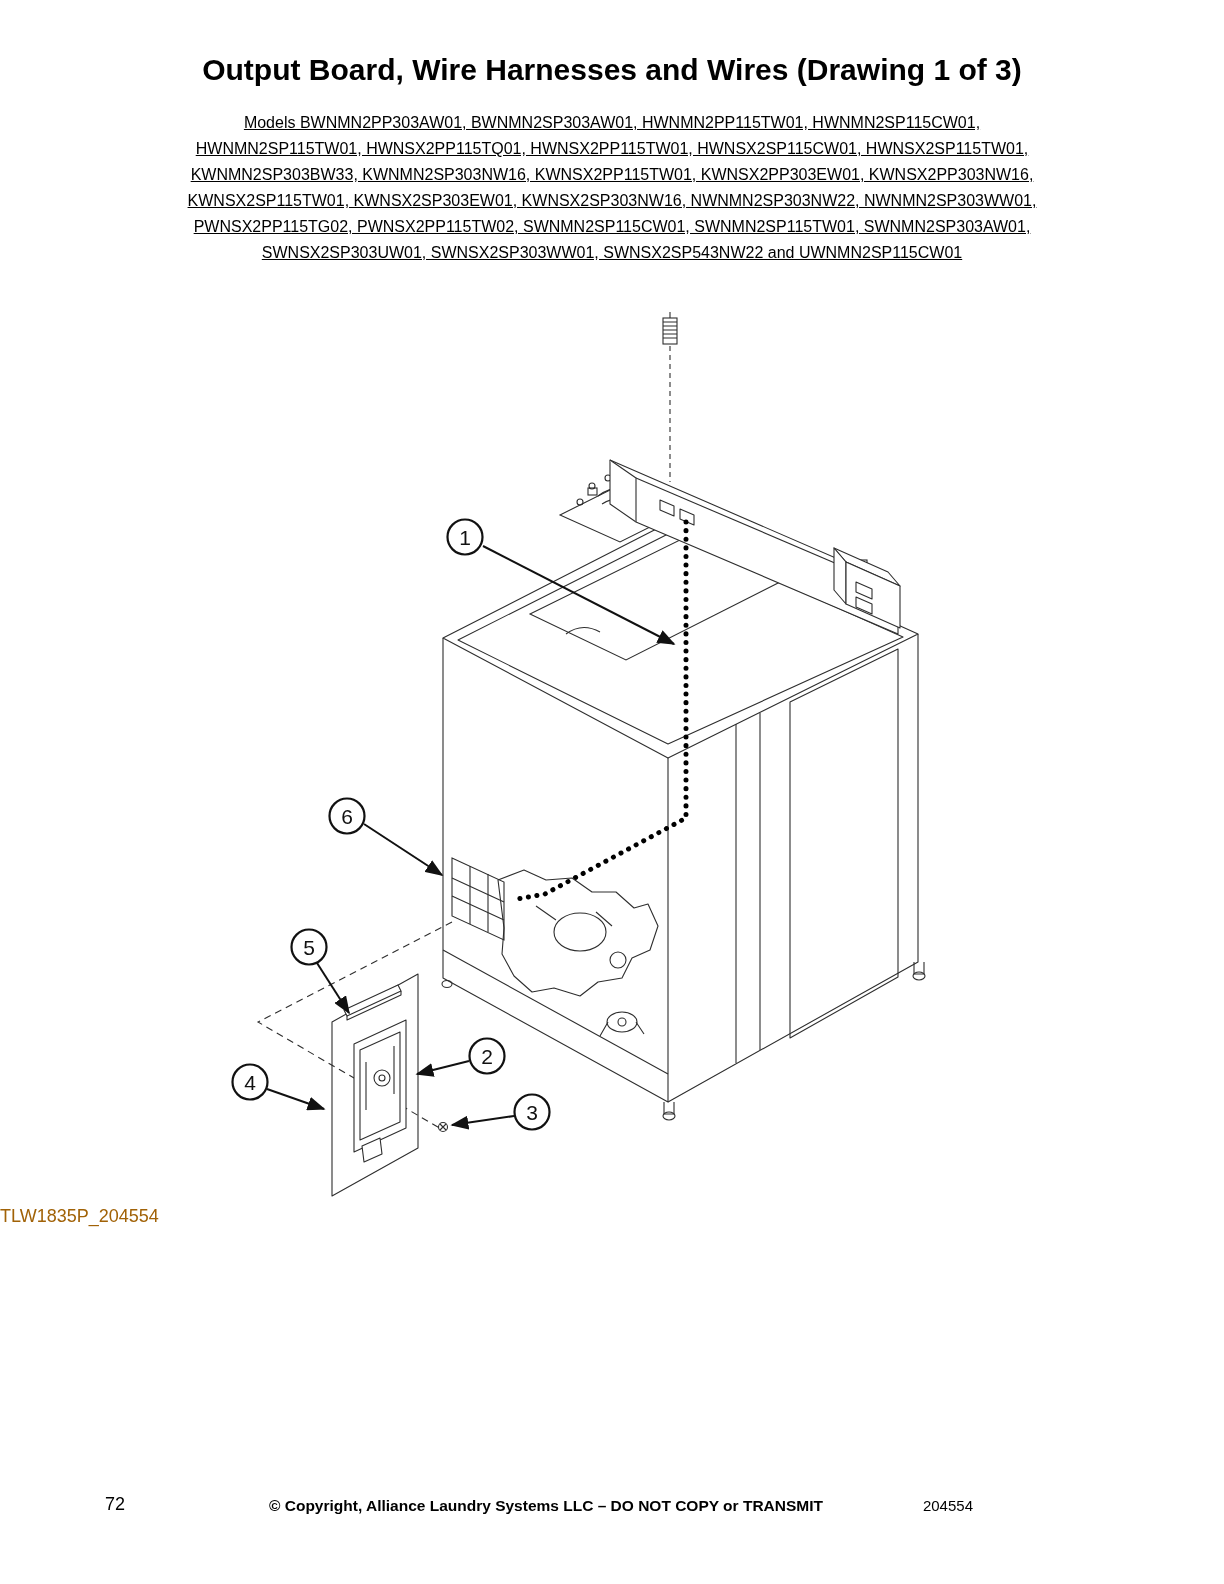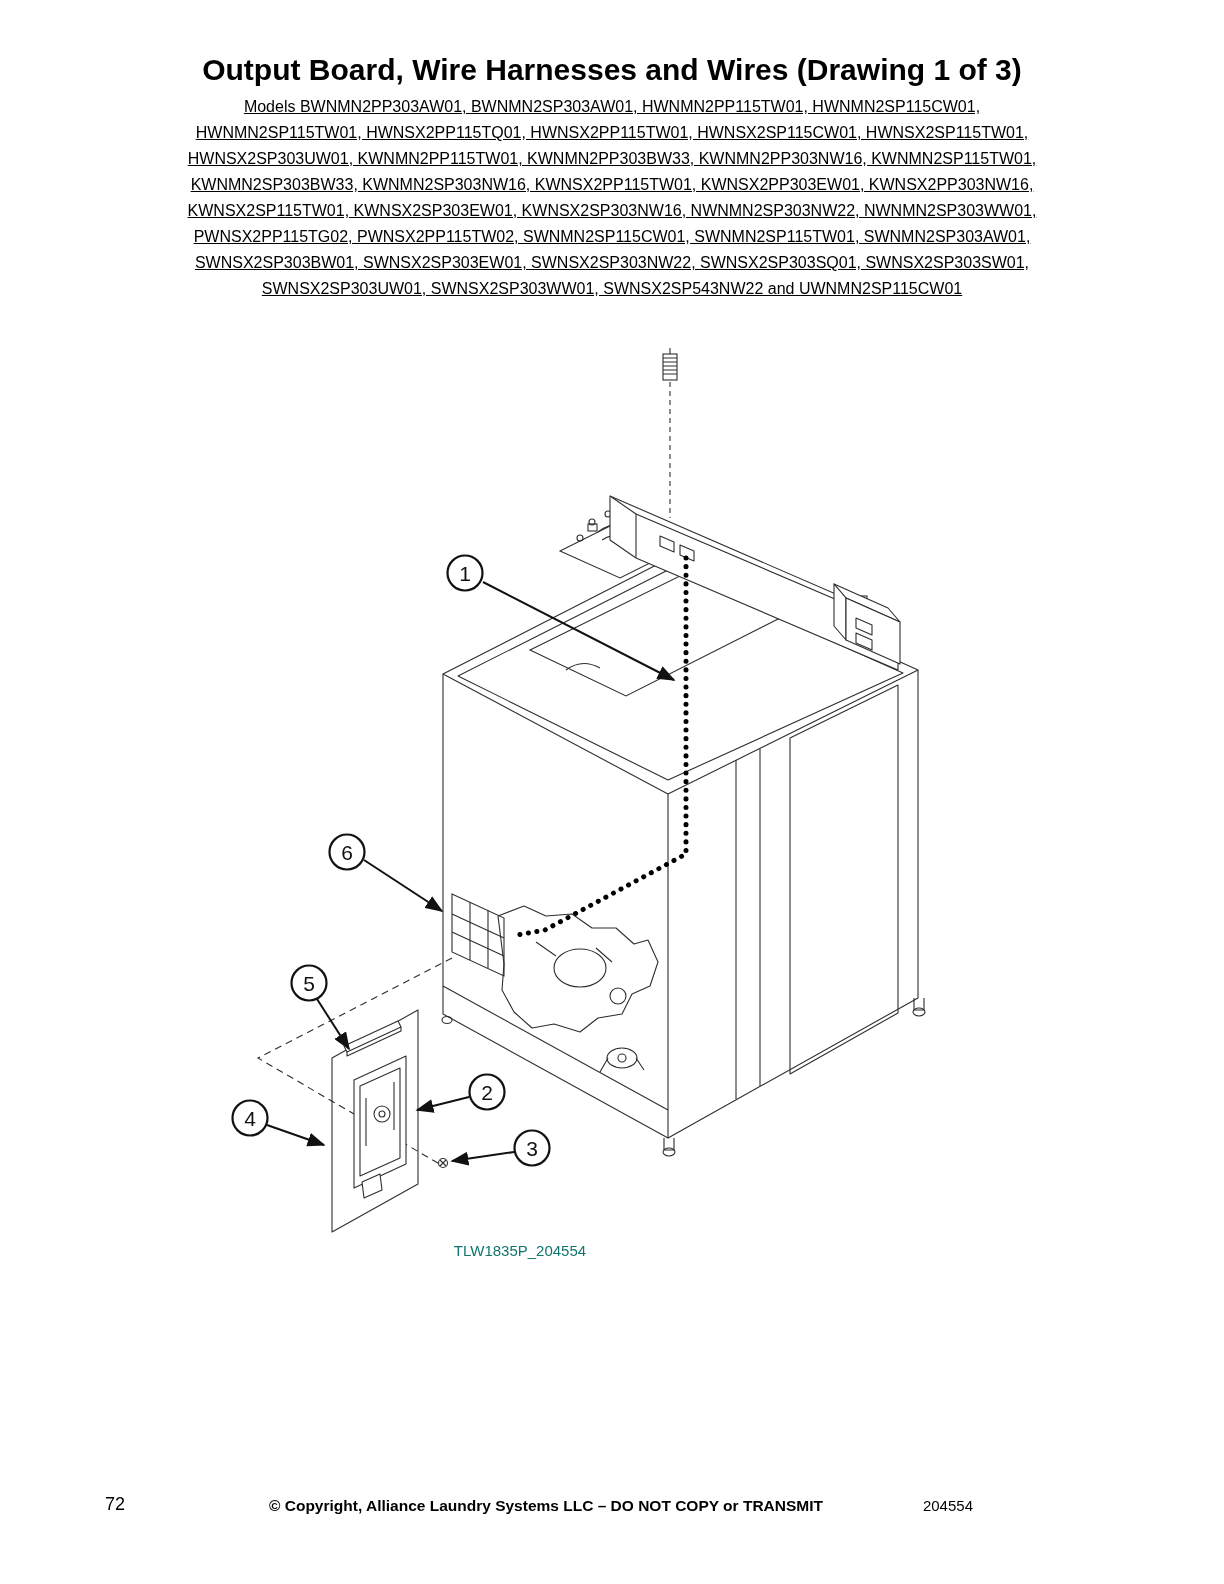--- a/index.html
+++ b/index.html
@@ -2,55 +2,53 @@
 <html><head>
 <meta charset="utf-8">
 <style>
   html,body{margin:0;padding:0;}
   body{
     width:1224px;height:1584px;position:relative;overflow:hidden;
     background:#ffffff;color:#000;
     font-family:"Liberation Sans", sans-serif;
   }
   .title{
-    margin:52px 0 6px 0;
+    margin:52px 0 22px 0;
     text-align:center;
     font-size:30px;line-height:36px;font-weight:bold;
   }
   .models{margin-top:6px;text-align:center;}
   .models-line{
     font-size:16px;line-height:26px;white-space:nowrap;text-decoration:underline;
   }
   .drawing-wrap{position:relative;margin-top:44px;}
   .drawing-wrap svg{display:block;}
   .drawing-label{
-    text-align:center;padding-right:184px;margin-top:0px;
-    font-size:15px;color:#0f766e;
+    text-align:left;padding-right:184px;margin-top:0px;
+    font-size:18px;color:#a16207;
   }
   .footer{position:absolute;left:0;top:1494px;width:1092px;height:32px;}
   .footer .page-num{position:absolute;left:105px;top:0;font-size:18px;}
   .footer .copyright{display:block;text-align:center;font-weight:bold;font-size:15.5px;padding-top:3px;}
   .footer .doc-num{position:absolute;right:119px;top:3px;font-size:15px;}
   .callout-num{font-family:"Liberation Sans",sans-serif;font-size:21px;fill:#111;}
 </style>
 </head>
 <body>
 
 <div class="page">
 
   <h1 class="title">Output Board, Wire Harnesses and Wires (Drawing 1 of 3)</h1>
 
   <div class="models">
     <div class="models-line">Models BWNMN2PP303AW01, BWNMN2SP303AW01, HWNMN2PP115TW01, HWNMN2SP115CW01,</div>
     <div class="models-line">HWNMN2SP115TW01, HWNSX2PP115TQ01, HWNSX2PP115TW01, HWNSX2SP115CW01, HWNSX2SP115TW01,</div>
-    <div class="models-line">HWNSX2SP303UW01, KWNMN2PP115TW01, KWNMN2PP303BW33, KWNMN2PP303NW16, KWNMN2SP115TW01,</div>
     <div class="models-line">KWNMN2SP303BW33, KWNMN2SP303NW16, KWNSX2PP115TW01, KWNSX2PP303EW01, KWNSX2PP303NW16,</div>
     <div class="models-line">KWNSX2SP115TW01, KWNSX2SP303EW01, KWNSX2SP303NW16, NWNMN2SP303NW22, NWNMN2SP303WW01,</div>
     <div class="models-line">PWNSX2PP115TG02, PWNSX2PP115TW02, SWNMN2SP115CW01, SWNMN2SP115TW01, SWNMN2SP303AW01,</div>
-    <div class="models-line">SWNSX2SP303BW01, SWNSX2SP303EW01, SWNSX2SP303NW22, SWNSX2SP303SQ01, SWNSX2SP303SW01,</div>
     <div class="models-line">SWNSX2SP303UW01, SWNSX2SP303WW01, SWNSX2SP543NW22 and UWNMN2SP115CW01</div>
   </div>
 
   <div class="drawing-wrap">
     <svg width="1224" height="896" viewBox="0 0 1224 896" xmlns="http://www.w3.org/2000/svg">
       <defs>
         <marker id="arw" markerWidth="9" markerHeight="7" refX="8.2" refY="3.5" orient="auto">
           <path d="M0,0 L9,3.5 L0,7 Z" fill="#111"></path>
         </marker>
       </defs>

